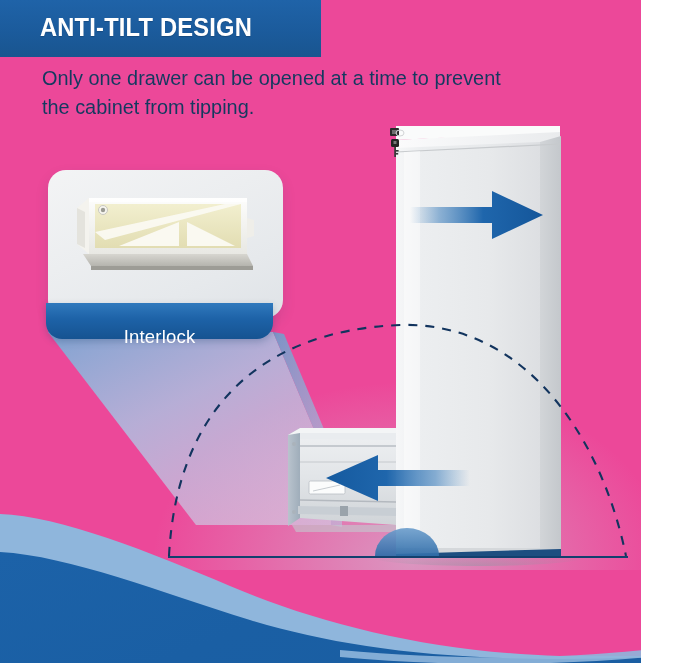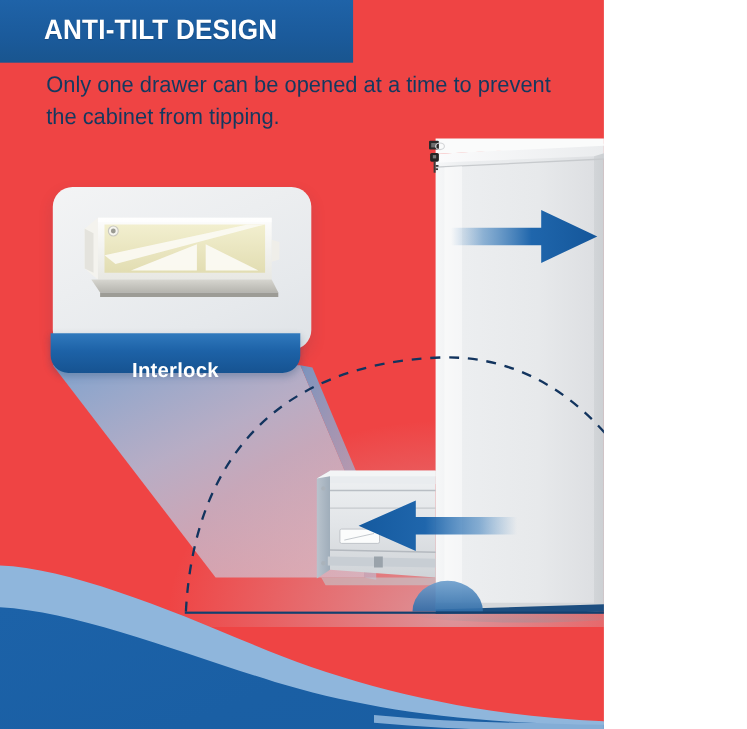--- a/index.html
+++ b/index.html
@@ -3,24 +3,24 @@
 <meta charset="utf-8">
 <title>Anti-Tilt Design</title>
 <style>
   html, body {
     margin: 0;
     padding: 0;
     background: #ffffff;
   }
   #stage {
     position: relative;
-    width: 549px;
+    width: 641px;
     height: 663px;
     overflow: hidden;
-    background: #ef4444;
+    background: #ec4899;
     font-family: "Liberation Sans", "DejaVu Sans", sans-serif;
   }
 
   
   #header-banner {
     position: absolute;
     left: 0;
     top: 0;
     width: 321px;
     height: 57px;
@@ -95,21 +95,21 @@
     border-radius: 0 0 16px 16px;
     background: linear-gradient(180deg,#3079bd 0%,#1d62a7 45%,#165391 100%);
     box-shadow: 0 3px 7px rgba(25,60,100,0.25);
   }
   #interlock-label-text {
     position: absolute;
     left: 0; top: 0; right: 0; bottom: 0;
     display: flex; align-items: center; justify-content: center;
     color: #ffffff;
     font-size: 18.5px;
-    font-weight: 700;
+    font-weight: 400;
     letter-spacing: 0.2px;
     margin-top: 31px;
   }
 
   
   #cabinet { position:absolute; left:0; top:0; width:679px; height:663px; }
 
   
   .arrow-svg { position:absolute; }
   #arrow-right-wrap { left: 410px; top: 185px; width: 135px; height: 60px; }

